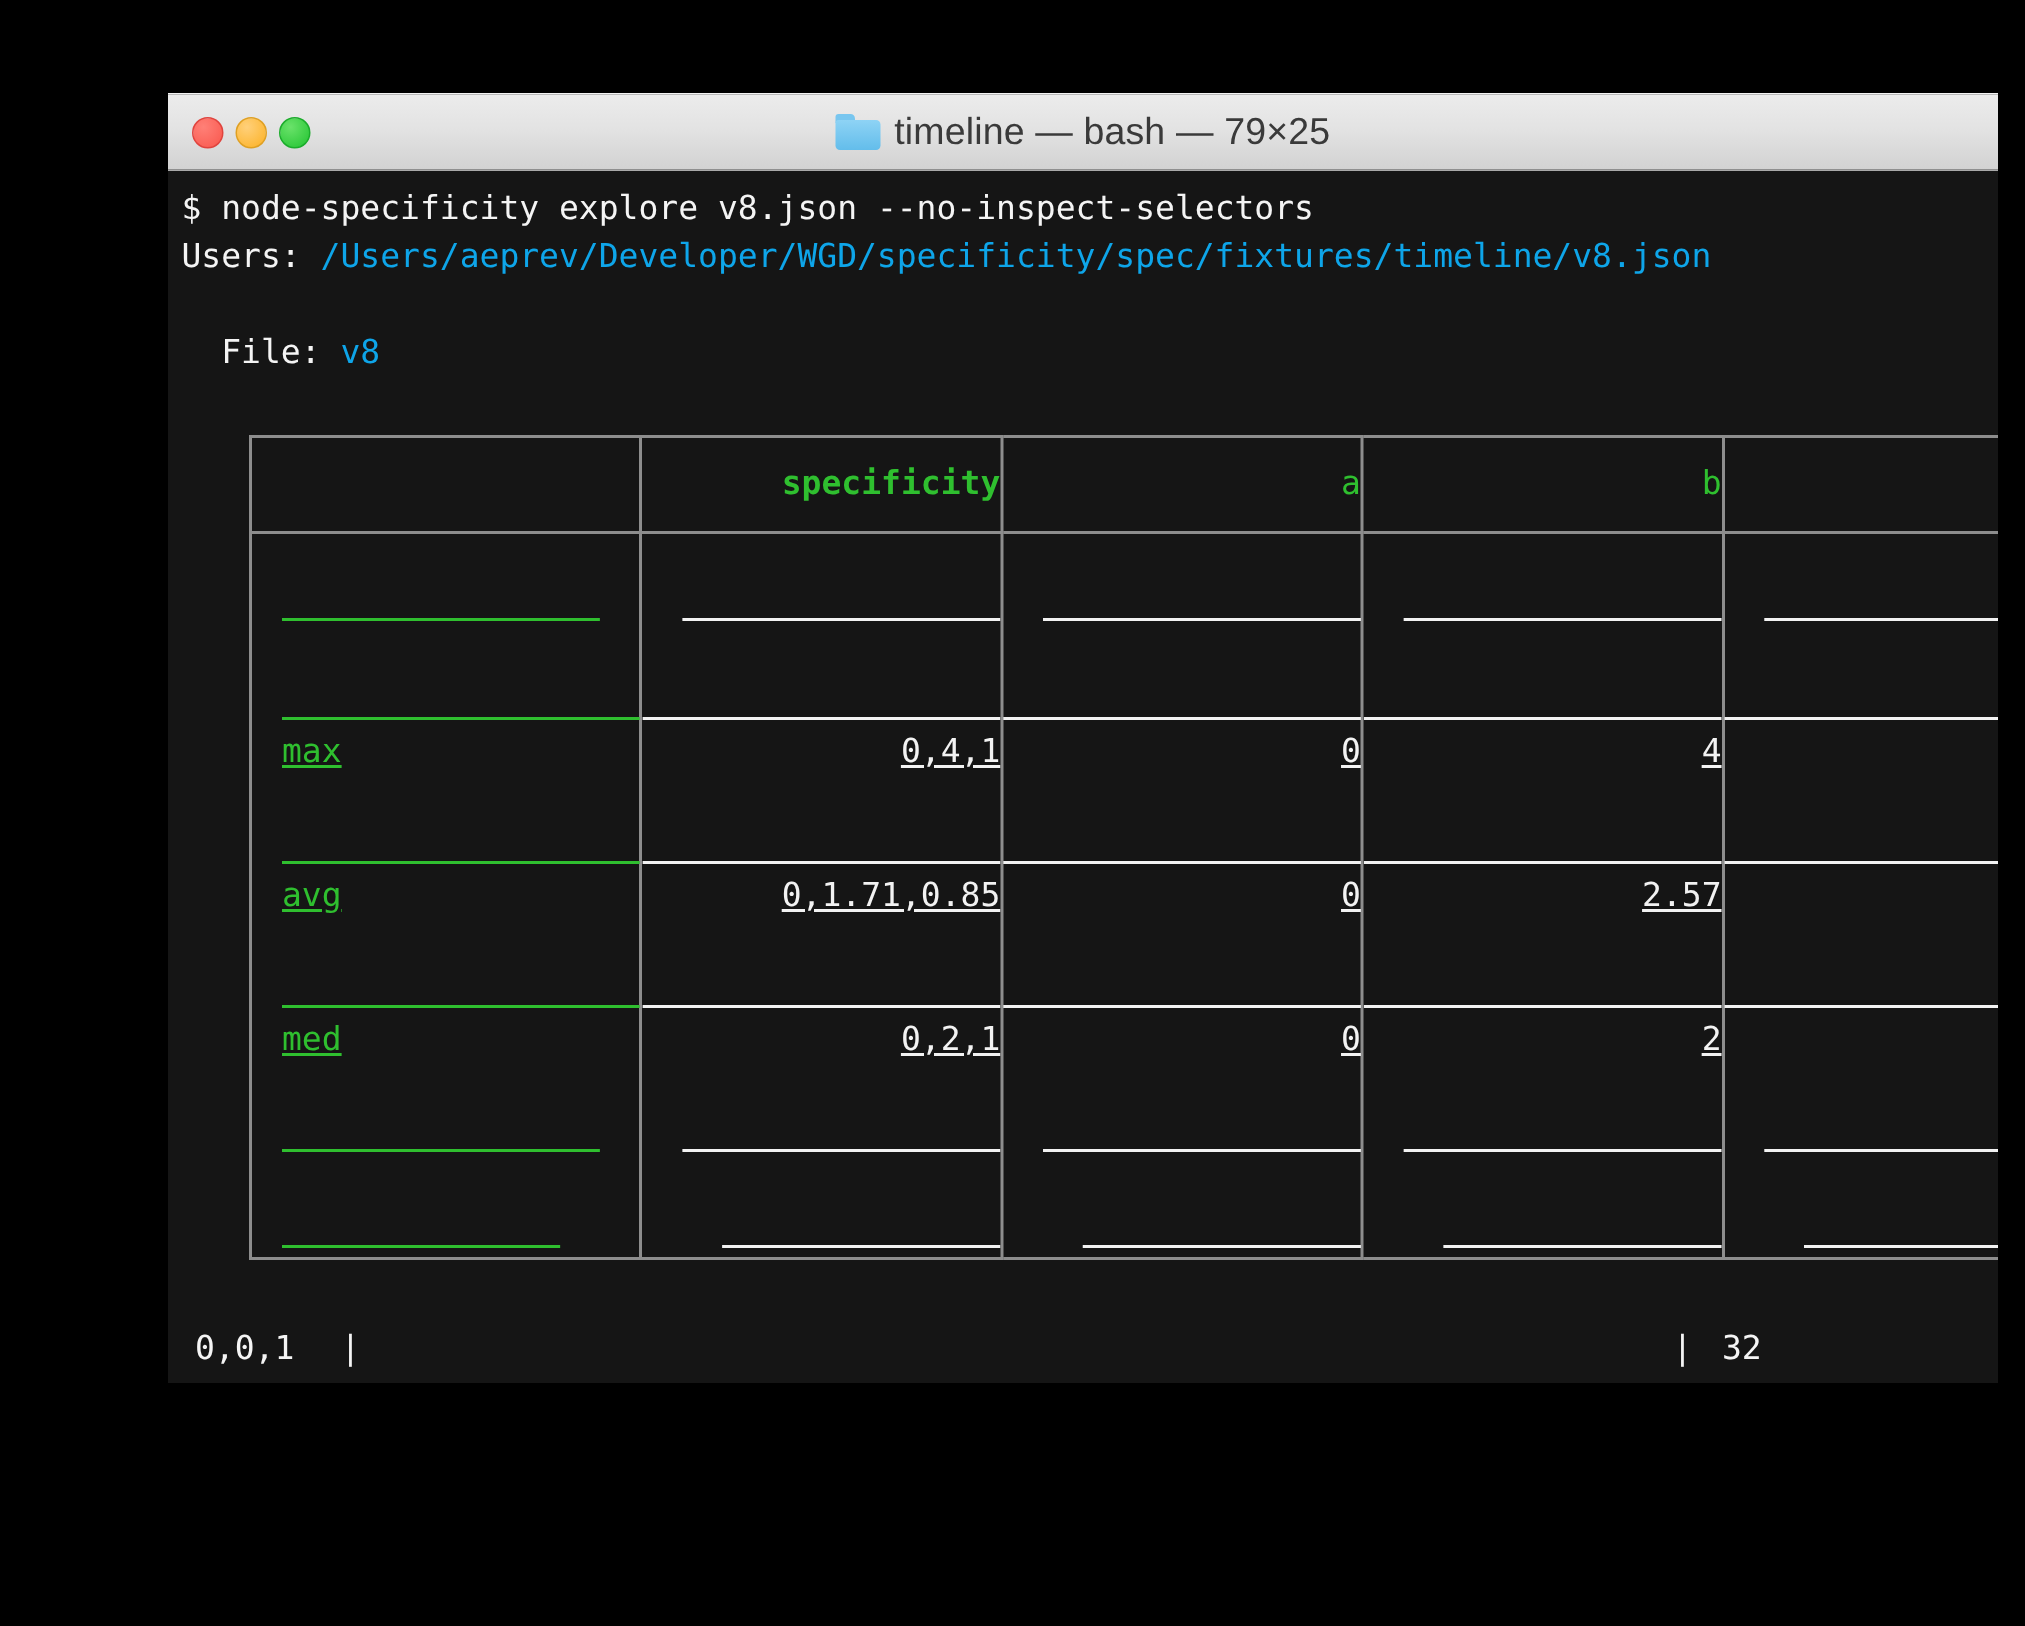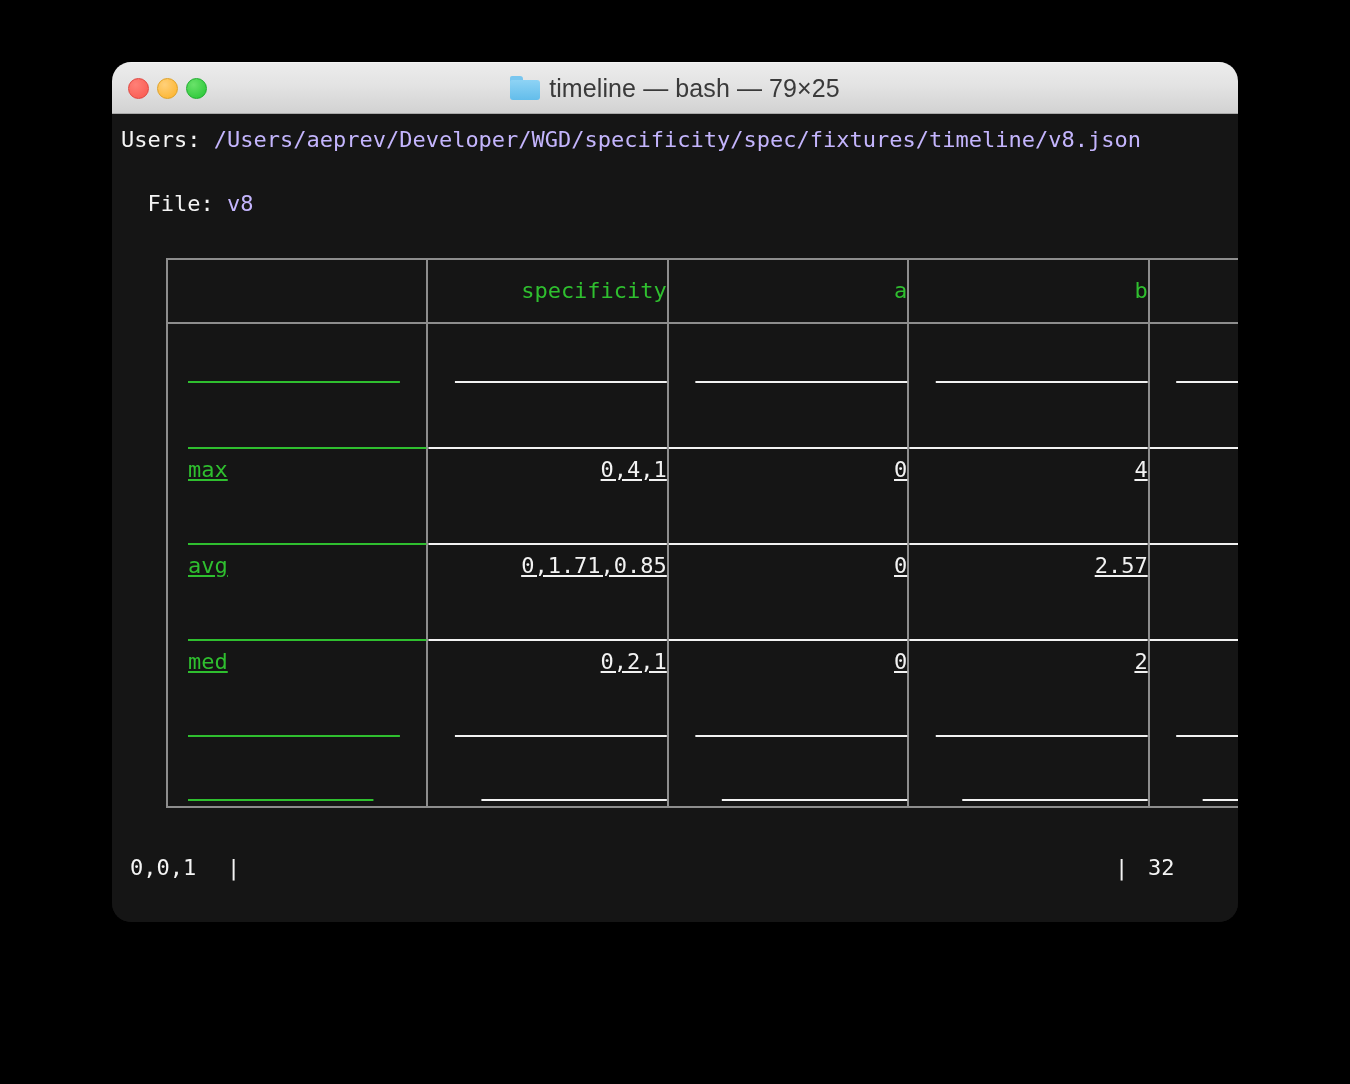--- a/index.html
+++ b/index.html
@@ -12,23 +12,23 @@
   }
   body {
     font-family: "DejaVu Sans Mono", monospace;
   }
 
   
   .window {
     position: absolute;
     left: 112px;
     top: 62px;
-    width: 1126px;
+    width: 1220px;
     height: 860px;
-    border-radius: 19px;
+    border-radius: 0;
     box-shadow: 0 6px 26px rgba(0,0,0,0.85);
     overflow: hidden;
     background: #151515;
   }
 
   
   .titlebar {
     position: relative;
     height: 50px;
     background: linear-gradient(to bottom, #ececec 0%, #e3e3e3 45%, #d2d2d2 100%);
@@ -96,40 +96,40 @@
     font-family: "DejaVu Sans Mono", monospace;
     font-size: 22px;
     line-height: 32px;
     color: #f2f2f2;
   }
   .pad {
     padding: 10px 0 0 9px;
   }
   .line { white-space: pre; height: 32px; }
   .spacer { height: 32px; }
-  .dim { color: #c4b5fd; }
+  .dim { color: #0ea5e9; }
   .bright { color: #f4f4f4; }
 
   
   .table-wrap { padding-left: 45px; padding-top: 6px; }
   table.stats {
     border-collapse: collapse;
     font-family: "DejaVu Sans Mono", monospace;
     font-size: 22px;
     line-height: 32px;
   }
   table.stats td, table.stats th {
     border: 2px solid #8d8d8d;
     padding: 0;
     vertical-align: middle;
     text-align: right;
     white-space: pre;
   }
   .col-label  { width: 82px; }
-  .col-spec   { width: 236px; }
+  .col-spec   { width: 236px; font-weight: bold; }
   .col-a      { width: 124px; }
   .col-b      { width: 124px; }
   .col-c      { width: 126px; }
 
   thead th {
     height: 62px;
     color: #2fbf2f;
     font-weight: normal;
     padding-right: 22px;
   }
@@ -180,20 +180,21 @@
         <span class="tab"></span>
           <span class="body"></span>
       </span>
       <span>timeline — bash — 79×25</span>
     </div>
   </div>
 
   <div class="terminal">
     <div class="pad">
 
+      <div class="line"><span class="bright">$ </span><span class="bright">node-specificity explore v8.json --no-inspect-selectors</span></div>
 
       <div class="line"><span class="bright">Users: </span><span class="dim">/Users/aeprev/Developer/WGD/specificity/spec/fixtures/timeline/v8.json</span></div>
 
       <div class="spacer"></div>
 
 
       <div class="line"><span class="bright">  File: </span><span class="dim">v8</span></div>
 
       <div class="spacer"></div>
 

